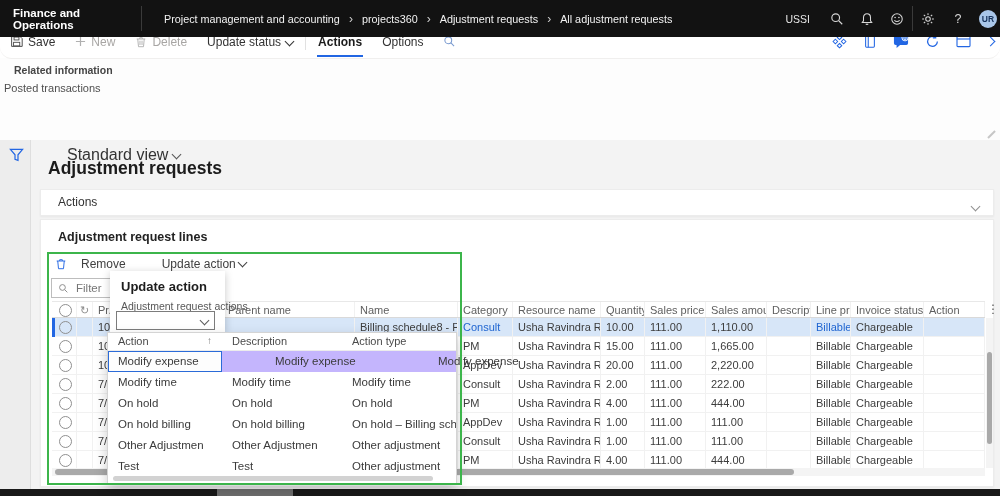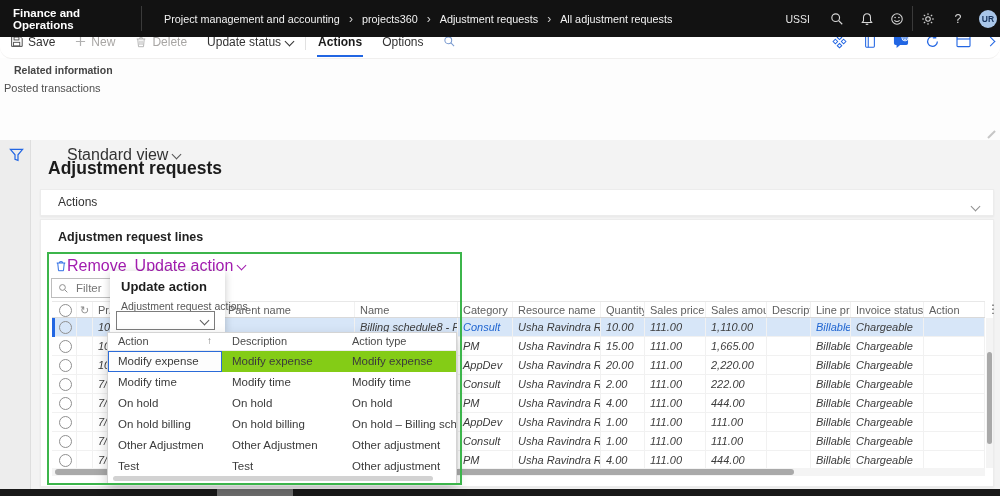--- a/index.html
+++ b/index.html
@@ -42,34 +42,34 @@
   .funnel{position:absolute;left:9px;top:148px;}
   .viewsel{position:absolute;left:48px;top:146px;font-size:16px;color:#333;margin-left:19px;}
   .pagetitle{position:absolute;left:48px;top:158px;font-size:17.5px;font-weight:bold;color:#1c1c1c;}
   .card{position:absolute;left:40px;width:952px;background:#fff;border:1px solid #ececec;box-shadow:0 1px 2px rgba(0,0,0,.05);}
   .card-general{top:189px;height:25px;}
   .gen-label{position:absolute;left:17px;top:5px;font-size:12px;color:#333;}
   .gen-chev{position:absolute;right:14px;top:8px;color:#8f8f8f;}
   .card-lines{top:219px;height:266px;}
   .lines-title{position:absolute;left:17px;top:10px;font-size:12.5px;font-weight:bold;color:#222;}
   
-  .ltb{position:absolute;left:55px;top:257px;display:flex;align-items:center;gap:0;font-size:16px;color:#a21caf;z-index:2;}
+  .ltb{position:absolute;left:55px;top:257px;display:flex;align-items:center;gap:14px;font-size:12px;color:#404040;z-index:2;}
   .ltb .gap{width:8px;}
   .filter{position:absolute;left:51px;top:278px;width:131px;height:20px;border:1px solid #bdbdbd;background:#fff;
           display:flex;align-items:center;gap:5px;padding:0 6px;box-sizing:border-box;z-index:1;}
   .filter input{border:0;outline:0;width:90px;font-size:11.5px;font-family:inherit;color:#333;background:transparent;}
   
   .ghead,.grow{display:grid;grid-template-columns:25px 16px 130px 132px 103px 55px 88px 44px 61px 61px 44px 40px 73px 61px;
                width:933px;box-sizing:border-box;}
   .ghead{position:absolute;left:52px;top:301px;height:17px;border-top:1px solid #e8e8e8;border-bottom:1px solid #d9d9d9;
          background:#fff;z-index:1;}
   .hc{font-size:11px;color:#5f5f5f;line-height:16px;padding:0 5px;white-space:nowrap;overflow:hidden;
       border-right:1px solid #f1f1f1;box-sizing:border-box;}
   .gbody{position:absolute;left:0;top:318px;width:1000px;height:150px;overflow:hidden;z-index:1;}
-  .grow{position:relative;left:52px;height:19px;background:#fff;font-style:italic;}
+  .grow{position:relative;left:52px;height:19px;background:#fff;}
   .grow.sel{background:#d7e6f8;}
   .gc{font-size:11px;color:#3c3c3c;line-height:18px;padding:0 5px;white-space:nowrap;overflow:hidden;
       border-right:1px solid #f1f1f1;border-bottom:1px solid #f1f1f1;box-sizing:border-box;}
   .num{text-align:left;}
   .link{color:#2166d1;}
   .radio{display:inline-block;width:11px;height:11px;border:1px solid #8f8f8f;border-radius:50%;margin:3px 0 0 2px;background:transparent;}
   .selbar{position:absolute;left:0;top:0;bottom:0;width:3px;background:#2266e3;}
   .refg{color:#8a8a8a;font-size:11px;line-height:16px;text-align:center;padding:0;}
   .hmore{position:absolute;left:987px;top:302px;font-size:12px;color:#555;z-index:1;}
   
@@ -87,21 +87,21 @@
   .combo input{border:0;outline:0;flex:1;min-width:0;font-family:inherit;font-size:11px;}
   .combo .chev{color:#5a5a5a;margin-right:6px;}
   
   .ddl{position:absolute;left:107px;top:332px;width:350px;height:153px;background:#fff;border:1px solid #d4d4d4;
        box-shadow:0 5px 12px rgba(0,0,0,.2);z-index:13;box-sizing:border-box;}
   .ddh,.ddr{display:grid;grid-template-columns:114px 120px 114px;height:21px;}
   .ddh{height:17px;border-bottom:1px solid #ececec;}
   .ddhc{font-size:11px;color:#4a4a4a;line-height:16px;padding:0 10px;white-space:nowrap;overflow:hidden;
         display:flex;justify-content:space-between;}
   .ddc{font-size:11.5px;color:#3b3b3b;line-height:21px;padding:0 10px;white-space:nowrap;overflow:hidden;}
-  .ddr.sel{background:#84cc16;}
+  .ddr.sel{background:#c4b5fd;gap:43px;}
   .ddc.focus{background:#fdfdfd;box-shadow:inset 0 0 0 1px #2b6bd8;}
   .sorticon{color:#777;font-size:10px;}
   .ddl-sb{position:absolute;left:5px;bottom:3px;width:320px;height:5px;background:#d2d2d2;border-radius:3px;}
   
   .annot{position:absolute;left:47px;top:252px;width:411px;height:229px;border:2px solid #3cb54b;
          z-index:30;pointer-events:none;}
   .bstrip{position:absolute;left:0;top:489px;width:1000px;height:7px;background:#191919;z-index:6;}
   .bthumb{position:absolute;left:217px;top:0;width:76px;height:7px;background:#6e6e6e;}
   svg{display:block;}
 </style>
@@ -257,21 +257,21 @@
     <span class="chev" style="color:#555;"></span>
   </div>
   <div class="pagetitle">Adjustment requests</div>
 
   <div class="card card-general">
     <div class="gen-label">Actions</div>
     <div class="gen-chev"><span class="chev"></span></div>
   </div>
 
   <div class="card card-lines">
-    <div class="lines-title">Adjustmen request lines</div>
+    <div class="lines-title">Adjustment request lines</div>
   </div>
 
   <div class="ltb">
     <span>
       <svg width="12" height="12" viewBox="0 0 14 14">
           <path d="M2 3.5h10M5.5 3.5V2h3v1.5M3.2 3.5l.9 9h5.8l.9-9" fill="none" stroke="#2266e3" stroke-width="1.1"></path>
         </svg>
     </span>
     <span>Remove</span>
     <span class="gap"></span>

